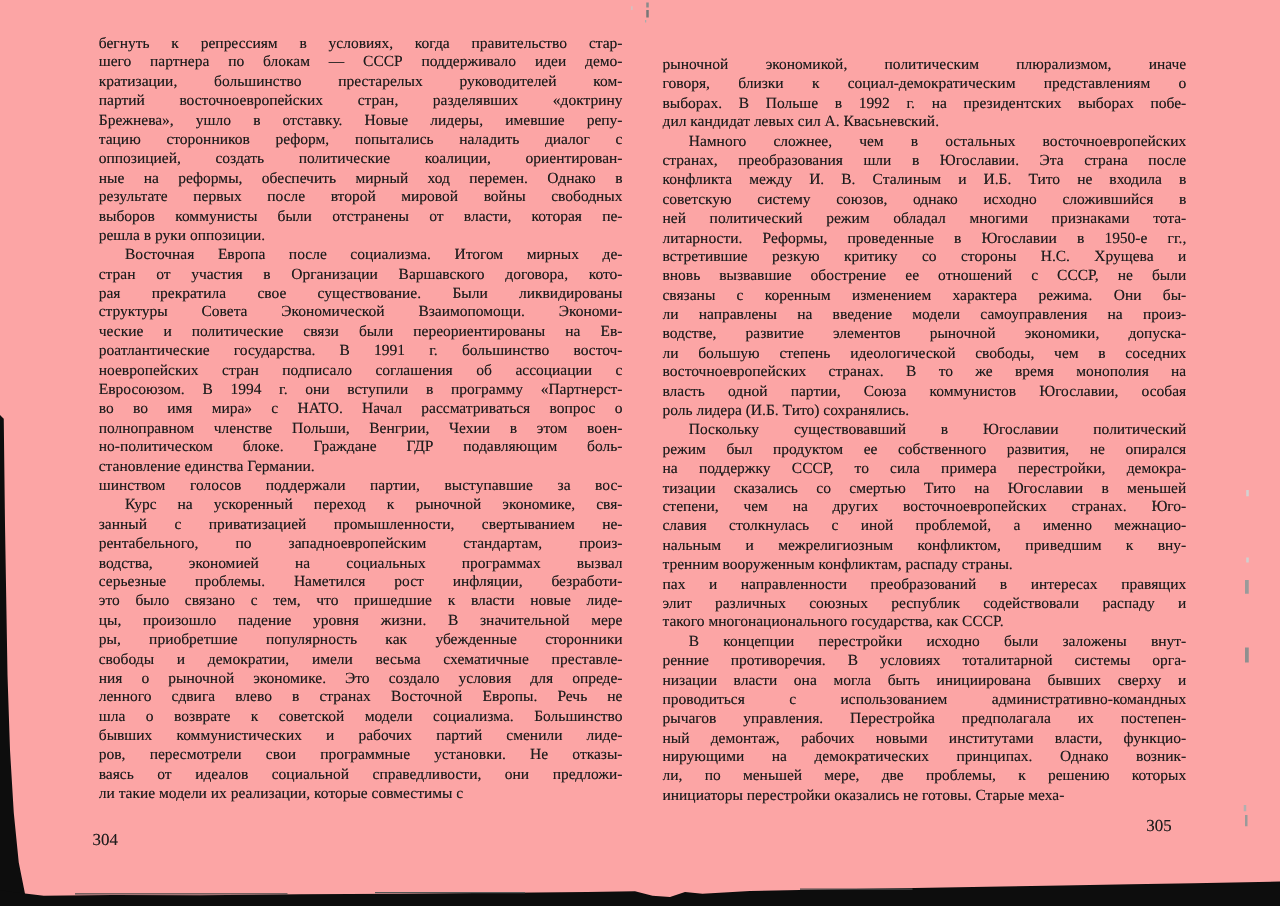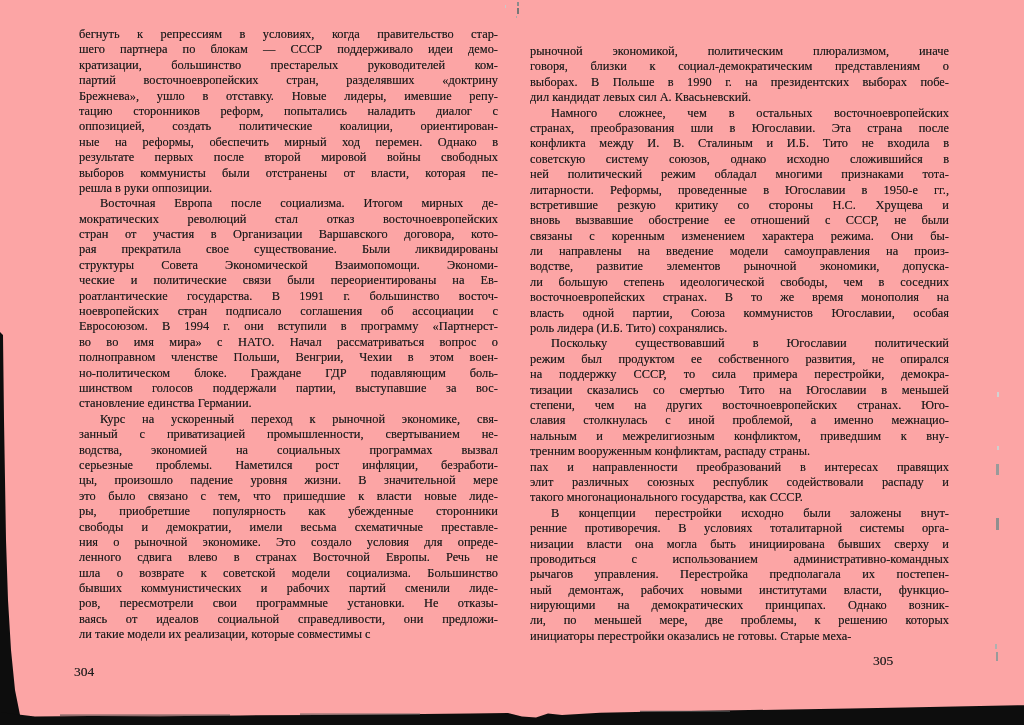--- a/index.html
+++ b/index.html
@@ -45,21 +45,21 @@
     padding-left: 21px;
   }
   .line b { font-weight: normal; }
   .pagenum {
     position: absolute;
     font-size: 13.5px;
     color: #1d1d1d;
     text-shadow: 0 0 0.4px rgba(20,20,20,0.5);
   }
   .pagenum.left  { left: 74px;  top: 664px; }
-  .pagenum.right { left: 873px; top: 653px; }
+  .pagenum.right { left: 917px; top: 653px; }
   .artifact {
     position: absolute;
   }
   svg.scan-edges {
     position: absolute;
     left: 0; top: 0;
     pointer-events: none;
   }
 </style>
 </head>
@@ -76,58 +76,58 @@
         <div class="line">Брежнева», ушло в отставку. Новые лидеры, имевшие репу-</div>
         <div class="line">тацию сторонников реформ, попытались наладить диалог с</div>
         <div class="line">оппозицией, создать политические коалиции, ориентирован-</div>
         <div class="line">ные на реформы, обеспечить мирный ход перемен. Однако в</div>
         <div class="line">результате первых после второй мировой войны свободных</div>
         <div class="line">выборов коммунисты были отстранены от власти, которая пе-</div>
         <div class="line last">решла в руки оппозиции.</div>
       </div>
       <div class="para">
         <div class="line indent"><b>Восточная Европа после социализма.</b> Итогом мирных де-</div>
-        <div class="line">мократических революций стал отказ восточноевропейских</div>
         <div class="line">стран от участия в Организации Варшавского договора, кото-</div>
         <div class="line">рая прекратила свое существование. Были ликвидированы</div>
         <div class="line">структуры Совета Экономической Взаимопомощи. Экономи-</div>
         <div class="line">ческие и политические связи были переориентированы на Ев-</div>
         <div class="line">роатлантические государства. В 1991 г. большинство восточ-</div>
         <div class="line">ноевропейских стран подписало соглашения об ассоциации с</div>
         <div class="line">Евросоюзом. В 1994 г. они вступили в программу «Партнерст-</div>
         <div class="line">во во имя мира» с НАТО. Начал рассматриваться вопрос о</div>
         <div class="line">полноправном членстве Польши, Венгрии, Чехии в этом воен-</div>
         <div class="line">но-политическом блоке. Граждане ГДР подавляющим боль-</div>
+        <div class="line last">становление единства Германии.</div>
         <div class="line">шинством голосов поддержали партии, выступавшие за вос-</div>
-        <div class="line last">становление единства Германии.</div>
       </div>
       <div class="para">
         <div class="line indent">Курс на ускоренный переход к рыночной экономике, свя-</div>
         <div class="line">занный с приватизацией промышленности, свертыванием не-</div>
+        <div class="line">рентабельного, по западноевропейским стандартам, произ-</div>
         <div class="line">водства, экономией на социальных программах вызвал</div>
         <div class="line">серьезные проблемы. Наметился рост инфляции, безработи-</div>
+        <div class="line">это было связано с тем, что пришедшие к власти новые лиде-</div>
         <div class="line">цы, произошло падение уровня жизни. В значительной мере</div>
-        <div class="line">это было связано с тем, что пришедшие к власти новые лиде-</div>
         <div class="line">ры, приобретшие популярность как убежденные сторонники</div>
         <div class="line">свободы и демократии, имели весьма схематичные преставле-</div>
         <div class="line">ния о рыночной экономике. Это создало условия для опреде-</div>
         <div class="line">ленного сдвига влево в странах Восточной Европы. Речь не</div>
         <div class="line">шла о возврате к советской модели социализма. Большинство</div>
         <div class="line">бывших коммунистических и рабочих партий сменили лиде-</div>
         <div class="line">ров, пересмотрели свои программные установки. Не отказы-</div>
         <div class="line">ваясь от идеалов социальной справедливости, они предложи-</div>
         <div class="line last">ли такие модели их реализации, которые совместимы с</div>
       </div>
     </div>
 
   <div class="text-column right">
       <div class="para">
         <div class="line">рыночной экономикой, политическим плюрализмом, иначе</div>
         <div class="line">говоря, близки к социал-демократическим представлениям о</div>
-        <div class="line">выборах. В Польше в 1990 г. на президентских выборах побе-</div>
+        <div class="line">выборах. В Польше в 1992 г. на президентских выборах побе-</div>
         <div class="line last">дил кандидат левых сил А. Квасьневский.</div>
       </div>
       <div class="para">
         <div class="line indent">Намного сложнее, чем в остальных восточноевропейских</div>
         <div class="line">странах, преобразования шли в Югославии. Эта страна после</div>
         <div class="line">конфликта между И. В. Сталиным и И.Б. Тито не входила в</div>
         <div class="line">советскую систему союзов, однако исходно сложившийся в</div>
         <div class="line">ней политический режим обладал многими признаками тота-</div>
         <div class="line">литарности. Реформы, проведенные в Югославии в 1950-е гг.,</div>
         <div class="line">встретившие резкую критику со стороны Н.С. Хрущева и</div>

